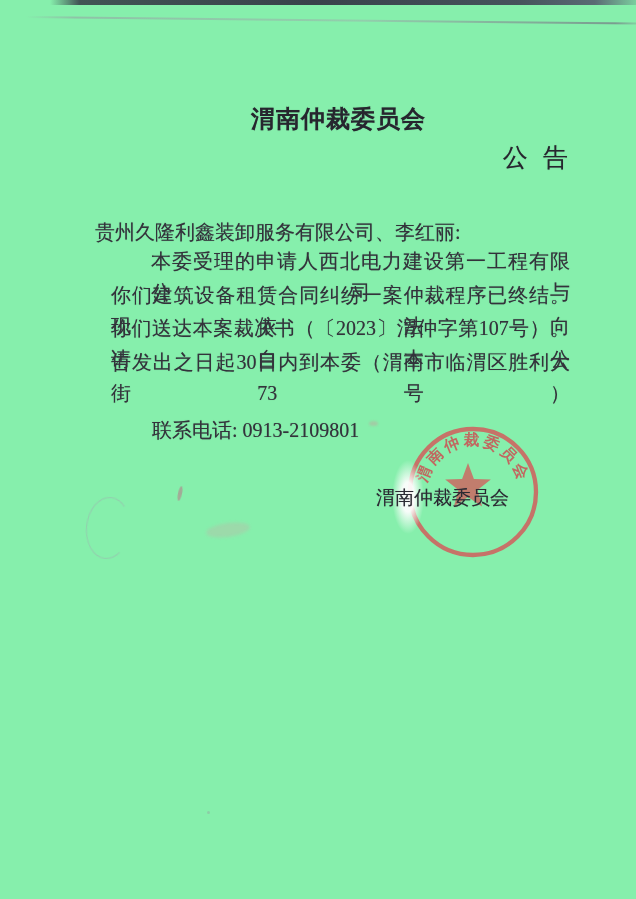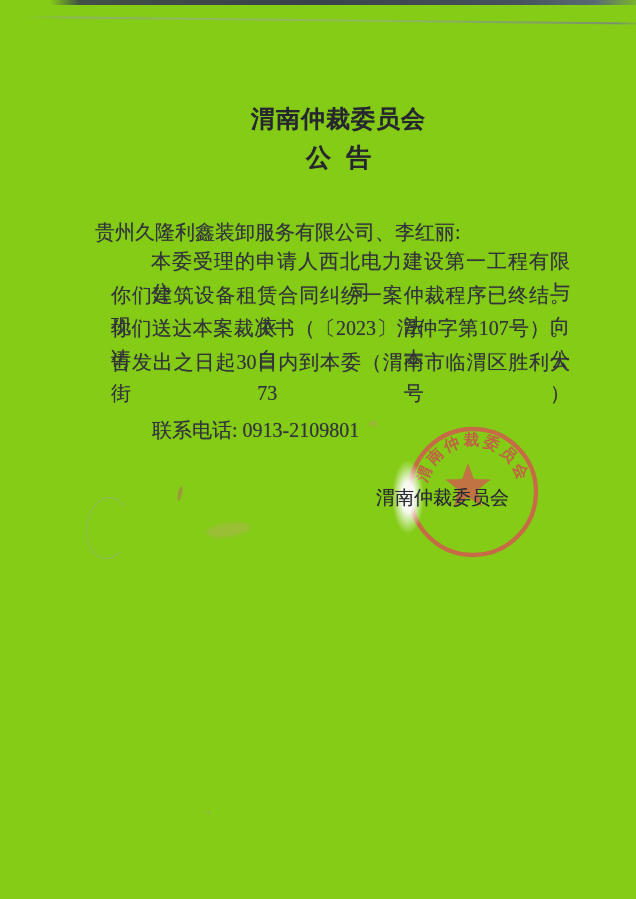--- a/index.html
+++ b/index.html
@@ -1,18 +1,18 @@
 <!DOCTYPE html>
 <html><head>
 <meta charset="utf-8">
 <style>
   html,body { margin:0; padding:0; background:#ffffff; }
   .page {
     position:relative; width:636px; height:899px; overflow:hidden;
-    background:#84cc16;
+    background:#86efac;
     font-family:"Liberation Serif","DejaVu Serif",serif;
     color:#33333b;
   }
   .doc-text { text-shadow:0 0 .7px rgba(51,51,60,.55); }
 
   
   .scan-band {
     position:absolute; top:0; left:50px; right:0; height:5px;
     background:linear-gradient(90deg, rgba(58,67,75,0) 0%, rgba(58,67,75,.9) 5%,
       #39424b 45%, #46535c 80%, #5a6a74 93%, rgba(90,106,116,.25) 100%);
@@ -23,22 +23,22 @@
     background:linear-gradient(90deg, rgba(140,148,152,0) 0%, rgba(150,158,163,.55) 8%,
       rgba(160,168,172,.45) 55%, rgba(118,128,134,.75) 96%, rgba(118,128,134,.2) 100%);
   }
 
   
   .title {
     position:absolute; top:103px; left:109px; width:459px; text-align:center;
     font-size:24px; font-weight:bold; letter-spacing:1px; color:#26262e;
   }
   .subtitle {
-    position:absolute; top:141px; left:109px; width:459px; text-align:center;
-    font-size:25px; font-weight:bold; word-spacing:9px; color:#26262e;
+    position:absolute; top:141px; left:109px; width:459px; text-align:right;
+    font-size:25px; font-weight:normal; word-spacing:9px; color:#26262e;
   }
   .salutation { position:absolute; top:207px; left:95px; width:480px; font-size:20px;margin-top:12px; }
   .body-lines { position:absolute; top:246px; left:95px; width:459px; font-size:20px; }
   .body-line {
     height:33.6px; line-height:31px; box-sizing:border-box; width:459px;
     text-align:justify; text-align-last:justify; text-justify:inter-character;margin-left:16px;
   }
   .body-line.first { padding-left:40px; }
   .body-line.last  { text-align-last:left; }
   .contact  { position:absolute; top:417px; left:152px; font-size:20px;text-align:center; }

